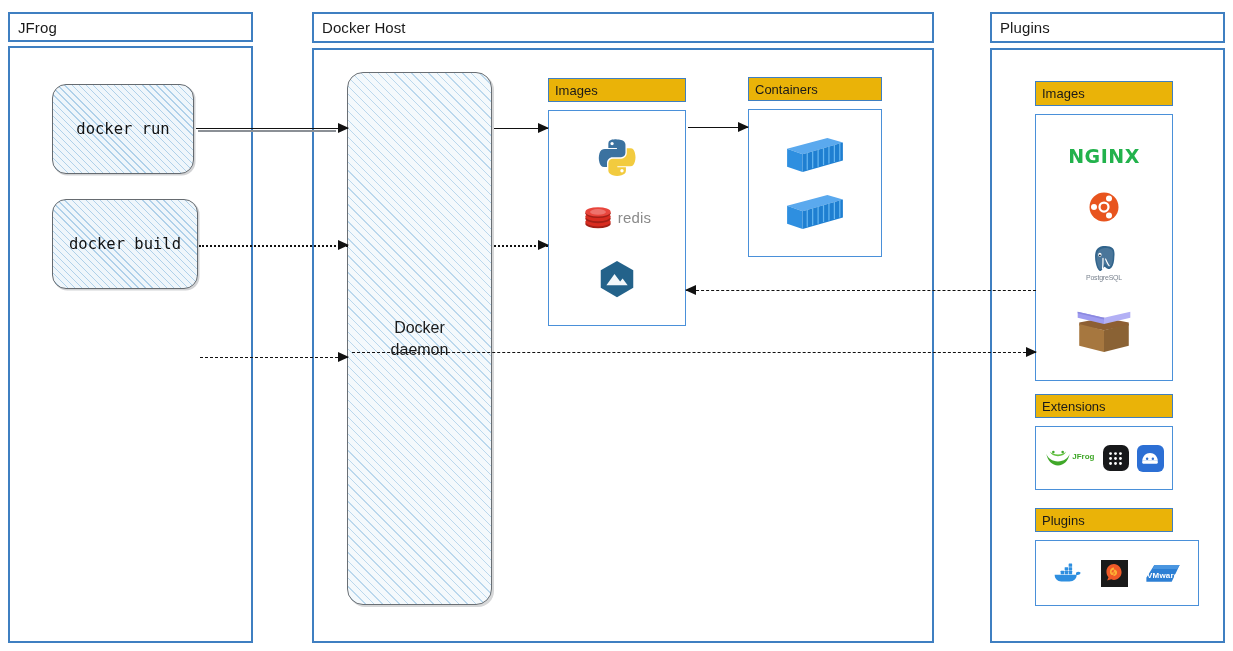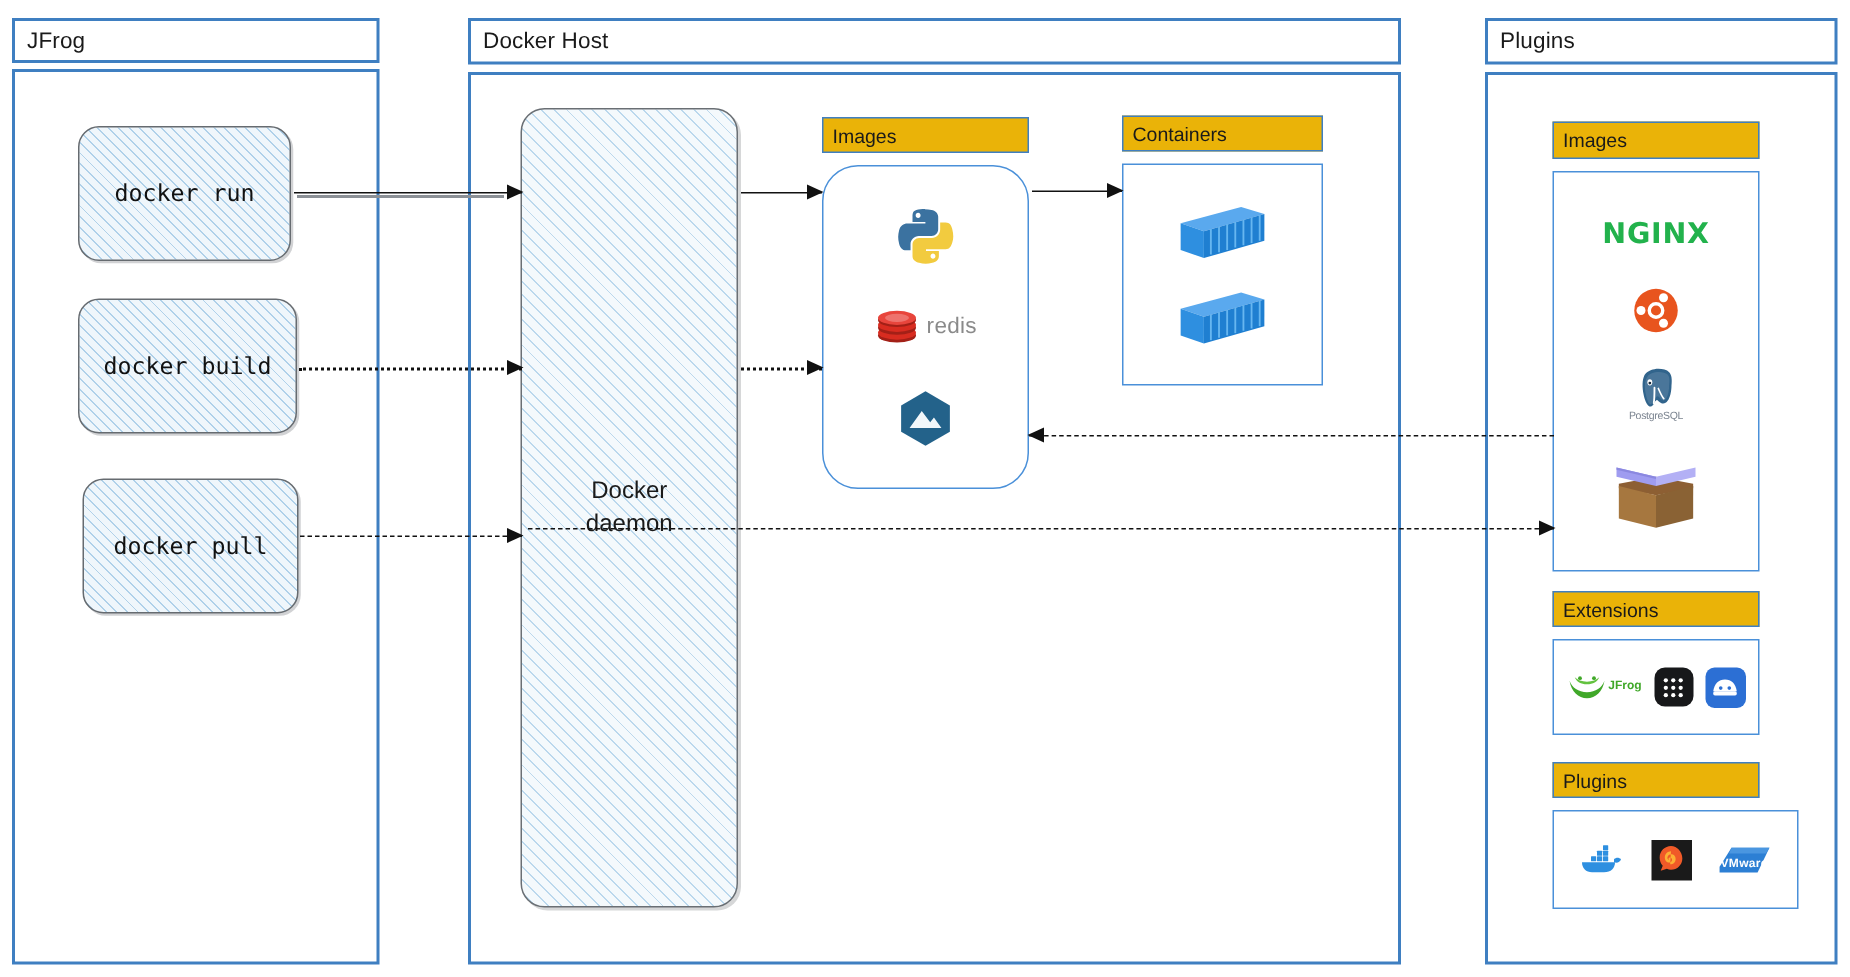--- a/index.html
+++ b/index.html
@@ -176,40 +176,37 @@
     <span>JFrog</span>
   </div>
   <div class="abs panel-body" style="left:8px; top:46px; width:245px; height:597px;"></div>
 
   <div class="abs cmd-box" style="left:52px; top:84px; width:142px; height:90px;">
     <span>docker run</span>
   </div>
   <div class="abs cmd-box" style="left:52px; top:199px; width:146px; height:90px;">
     <span>docker build</span>
   </div>
-  <div class="abs cmd-box" style="left:55px; top:319px; width:144px; height:90px;">
-    <span>docker pull</span>
-  </div>
 
   <div class="abs panel-title" style="left:312px; top:12px; width:622px; height:31px;">
     <span>Docker Host</span>
   </div>
   <div class="abs panel-body" style="left:312px; top:48px; width:622px; height:595px;"></div>
 
   <div class="abs daemon-box" style="left:347px; top:72px; width:145px; height:533px;">
     <div>
       <span>Docker</span><br>
       <span>daemon</span>
     </div>
   </div>
 
   <div class="abs sect-title" style="left:548px; top:78px; width:138px; height:24px;">
     <span>Images</span>
   </div>
-  <div class="abs sect-body" style="left:548px; top:110px; width:138px; height:216px; padding:14px 0;border-radius:24px;">
+  <div class="abs sect-body" style="left:548px; top:110px; width:138px; height:216px; padding:14px 0;">
 
     <div class="icon-wrap" style="width:42px;height:42px;">
       <svg viewBox="0 0 64 64" width="42" height="42" aria-hidden="true">
         <path fill="#3b72a0" d="M31.6 5c-3.6 0-6.6.3-8.9 1-3.3 1-3.9 3.1-3.9 7v5.2h13.1v1.7H13.6c-3.9 0-7.3 2.3-8.4 6.8-1.2 5.1-1.3 8.3 0 13.6 1 4 3.2 6.8 7.1 6.8h4.5v-6.3c0-4.4 3.8-8.3 8.4-8.3h13c3.7 0 6.7-3.1 6.7-6.8V13c0-3.6-3.1-6.4-6.7-7-2.3-.4-4.7-.6-7-.6zm-7.1 4c1.4 0 2.5 1.1 2.5 2.6s-1.1 2.6-2.5 2.6-2.5-1.2-2.5-2.6c0-1.5 1.1-2.6 2.5-2.6z"></path>
         <path fill="#f2cb3f" d="M46.9 19.9v6.1c0 4.6-3.9 8.5-8.4 8.5h-13c-3.6 0-6.7 3.1-6.7 6.8V53c0 3.6 3.2 5.8 6.7 6.8 4.2 1.2 8.3 1.5 13.4 0 3.4-1 6.7-3 6.7-6.8v-5.2H32.5V46h20c3.9 0 5.4-2.7 6.7-6.8 1.4-4.2 1.3-8.3 0-13.6-1-4-2.8-6.8-6.7-6.8h-5.6zM39.6 50.4c1.4 0 2.5 1.1 2.5 2.6s-1.1 2.6-2.5 2.6c-1.4 0-2.5-1.2-2.5-2.6 0-1.5 1.1-2.6 2.5-2.6z"></path>
       </svg>
     </div>
 
     <div class="icon-wrap" style="height:34px;">
       <svg viewBox="0 0 64 64" width="30" height="30" aria-hidden="true">

